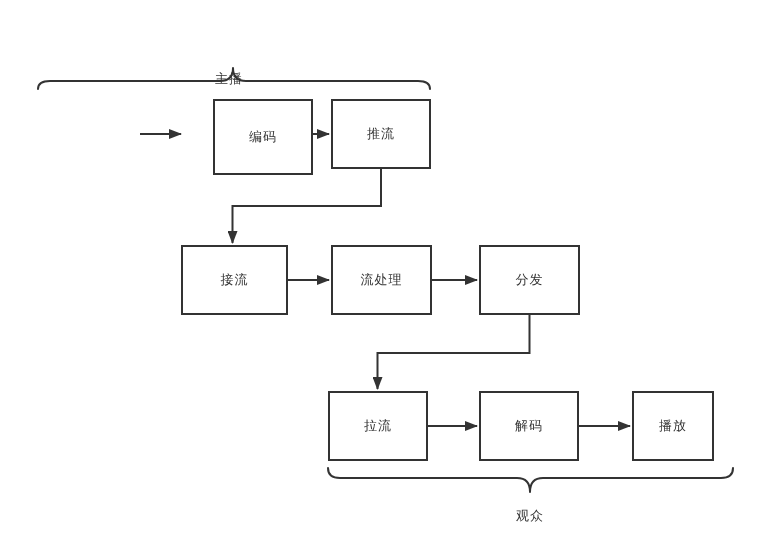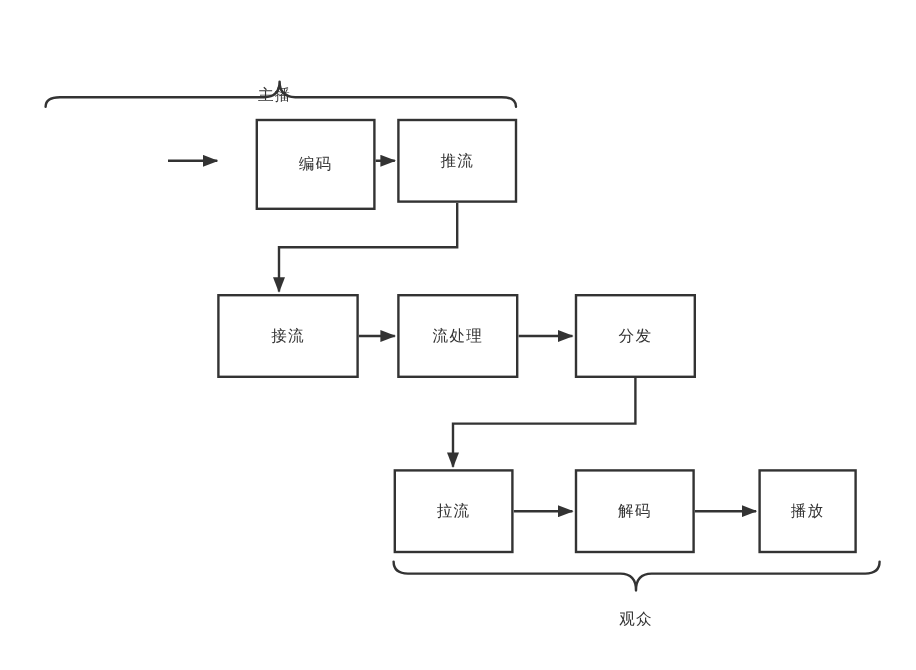--- a/index.html
+++ b/index.html
@@ -44,21 +44,21 @@
     font-size: 13px;
     line-height: 14px;
     color: var(--text);
     letter-spacing: 1px;
     white-space: nowrap;
   }
   
   .n-sampling       { left: 37px;  top: 99px;  width: 103px; height: 70px; }
   .n-encoding       { left: 189px; top: 99px;  width: 100px; height: 76px; margin-left: 24px; }
   .n-push-stream    { left: 331px; top: 99px;  width: 100px; height: 70px; text-align: center; }
-  .n-ingest         { left: 181px; top: 245px; width: 118px; height: 70px; }
+  .n-ingest         { left: 181px; top: 245px; width: 107px; height: 70px; }
   .n-processing     { left: 331px; top: 245px; width: 101px; height: 70px; }
   .n-distribution   { left: 479px; top: 245px; width: 101px; height: 70px; }
   .n-pull-stream    { left: 328px; top: 391px; width: 100px; height: 70px; }
   .n-decoding       { left: 479px; top: 391px; width: 100px; height: 70px; }
   .n-playback       { left: 632px; top: 391px; width: 82px; height: 70px; }
   .l-host     { left: 229px; top: 52px; margin-top: 20px; }
   .l-audience { left: 530px; top: 509px; text-align: center; }
 </style>
 </head>
 <body>

